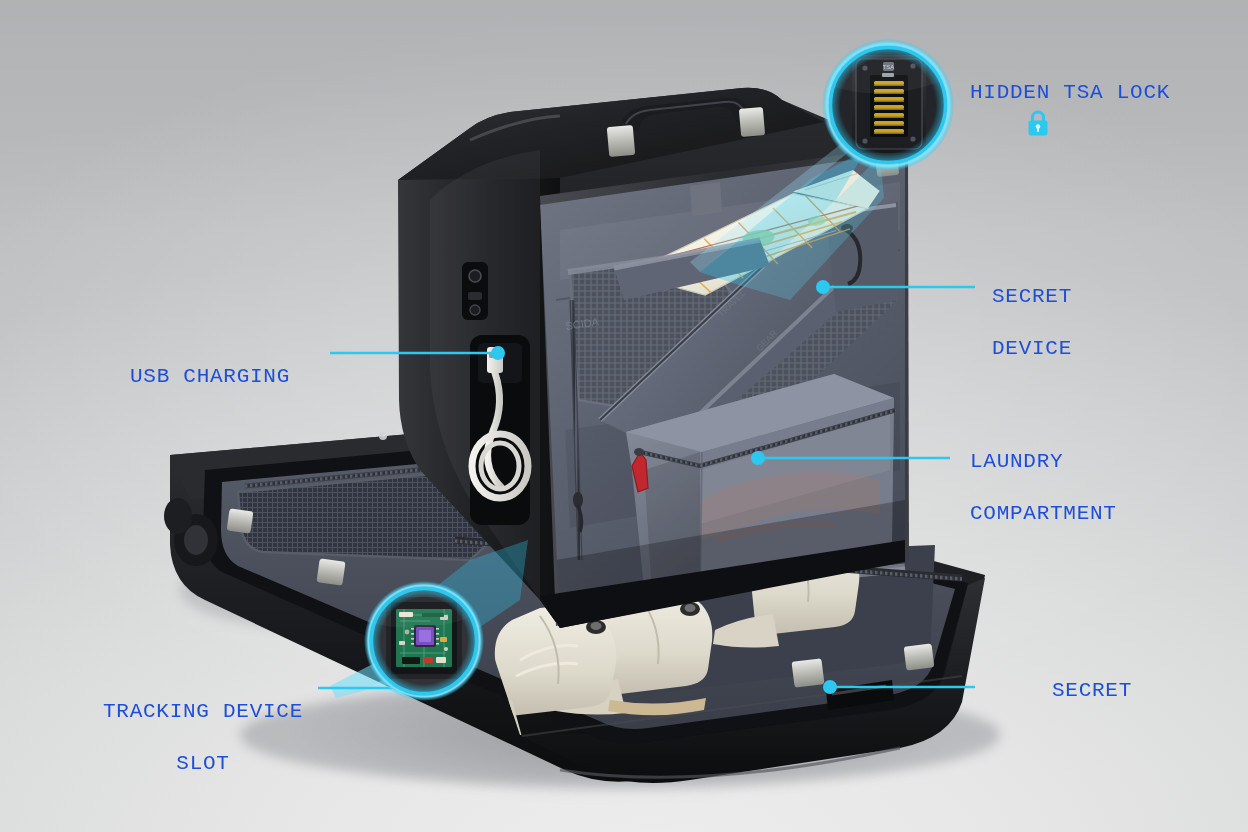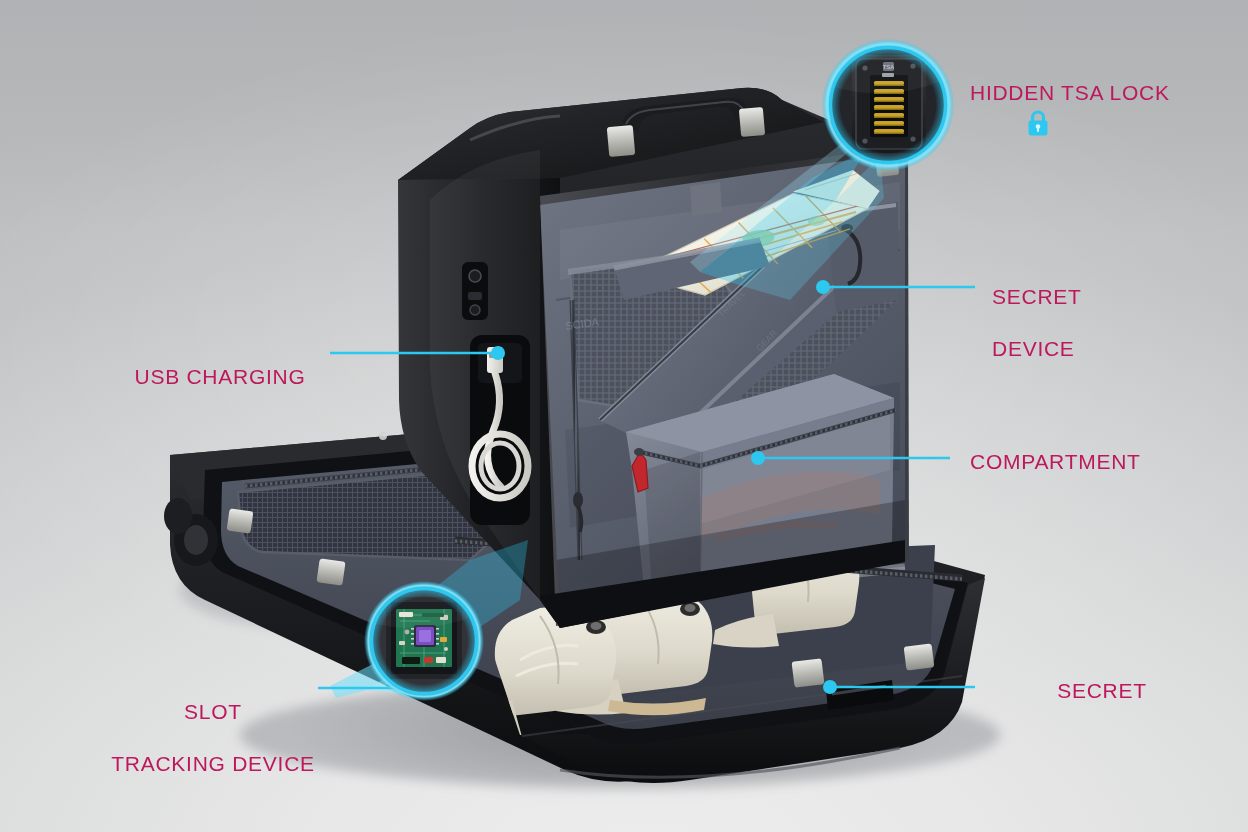--- a/index.html
+++ b/index.html
@@ -26,24 +26,24 @@
     filter:blur(6px);}
 
   
   .photo{position:absolute;inset:0;}
   .photo svg{display:block;}
 
   
   .lines{position:absolute;inset:0;pointer-events:none;}
 
   
-  .label{position:absolute;color:#be185d;letter-spacing:.035em;
-    font-size:21px;line-height:26px;white-space:pre-line;}
+  .label{position:absolute;color:#1d4ed8;letter-spacing:.035em;
+    font-size:21px;line-height:26px;white-space:pre-line;font-family:Liberation Mono, monospace;}
   .label.l{text-align:left;}
-  .label.c{text-align:center;margin-left:10px;}
+  .label.c{text-align:center;}
 
   .lock-badge{position:absolute;width:30px;height:30px;}
 
   
   .cal{position:absolute;}
 </style>
 </head>
 <body>
 
 <div id="stage">
@@ -555,29 +555,30 @@
       <rect x="14" y="19.5" width="2" height="4.6" rx="1" fill="#d7f4fd"></rect>
     </svg>
   </div>
 
   <div class="label l" style="left:992px;top:258px;width:220px;">
     <div>SECRET</div>
     <div>DEVICE</div>
   </div>
 
   <div class="label l" style="left:970px;top:423px;width:240px;">
+    <div>LAUNDRY</div>
     <div>COMPARTMENT</div>
   </div>
 
   <div class="label c" style="left:968px;top:652px;width:248px;">
     <div>SECRET</div>
   </div>
 
   <div class="label c" style="left:100px;top:338px;width:220px;">
     <div>USB CHARGING</div>
   </div>
 
   <div class="label c" style="left:90px;top:673px;width:226px;">
+    <div>TRACKING DEVICE</div>
     <div>SLOT</div>
-    <div>TRACKING DEVICE</div>
   </div>
 
 </div>
 
 </body></html>

